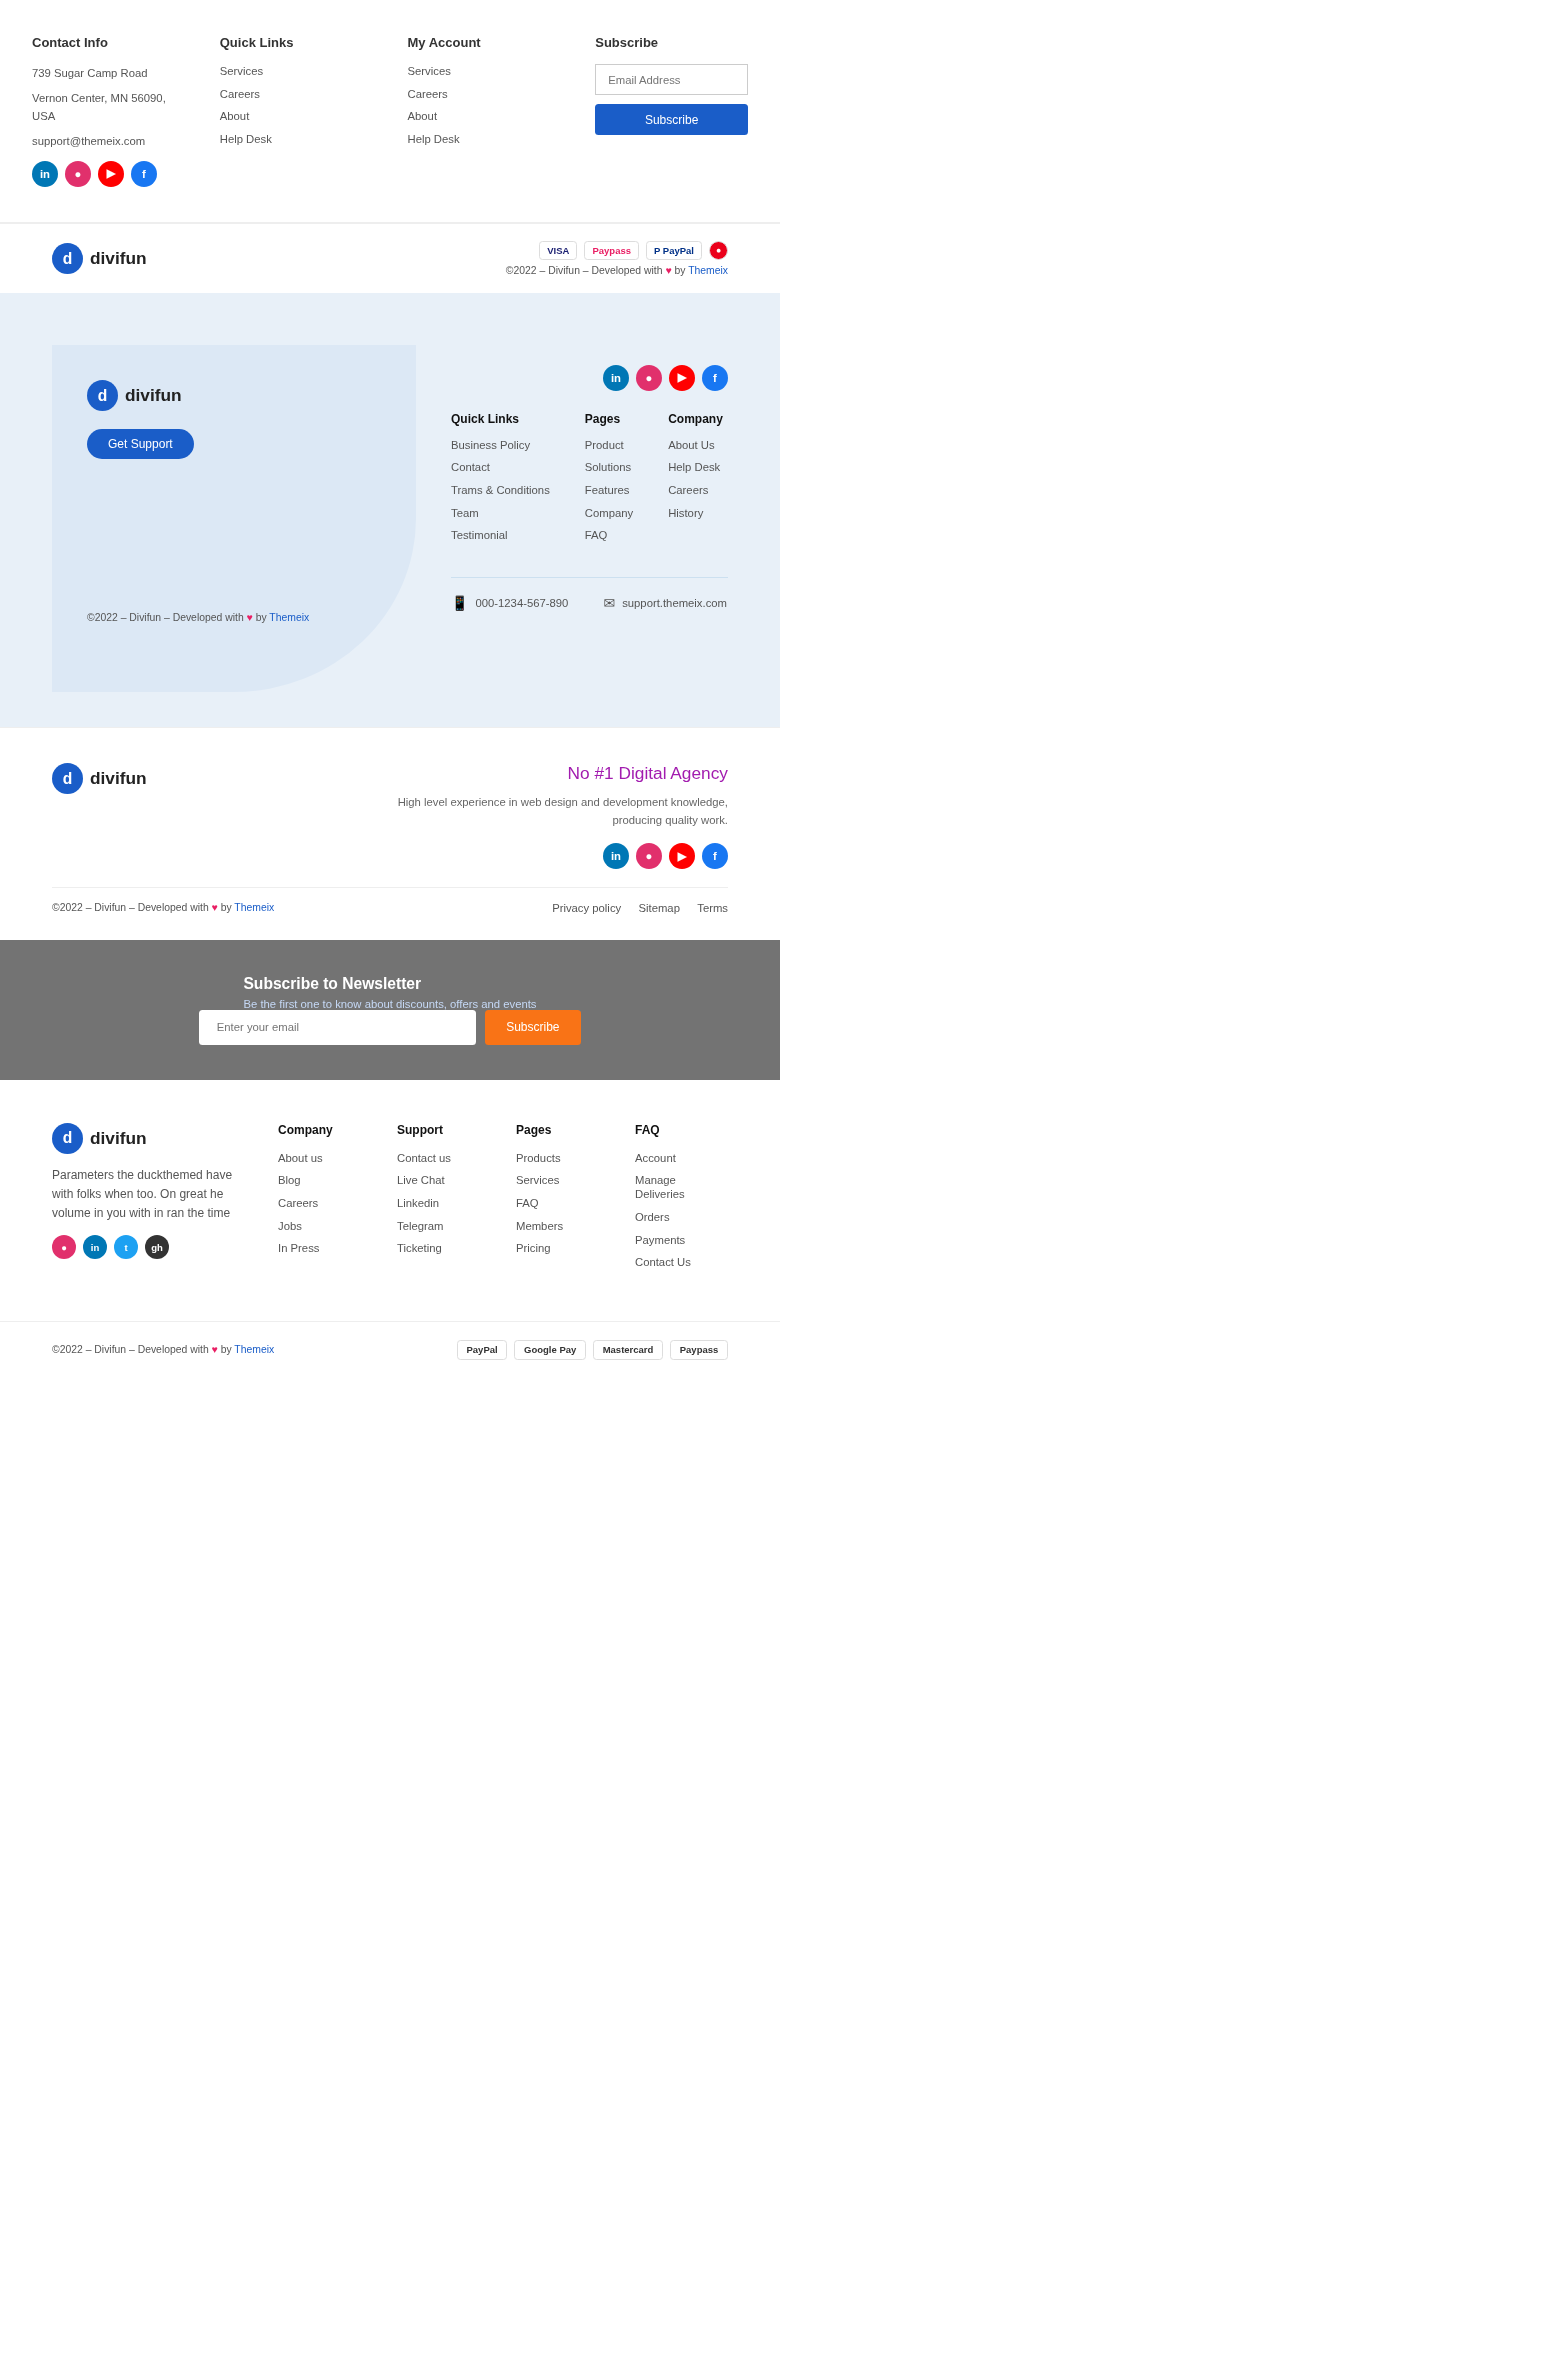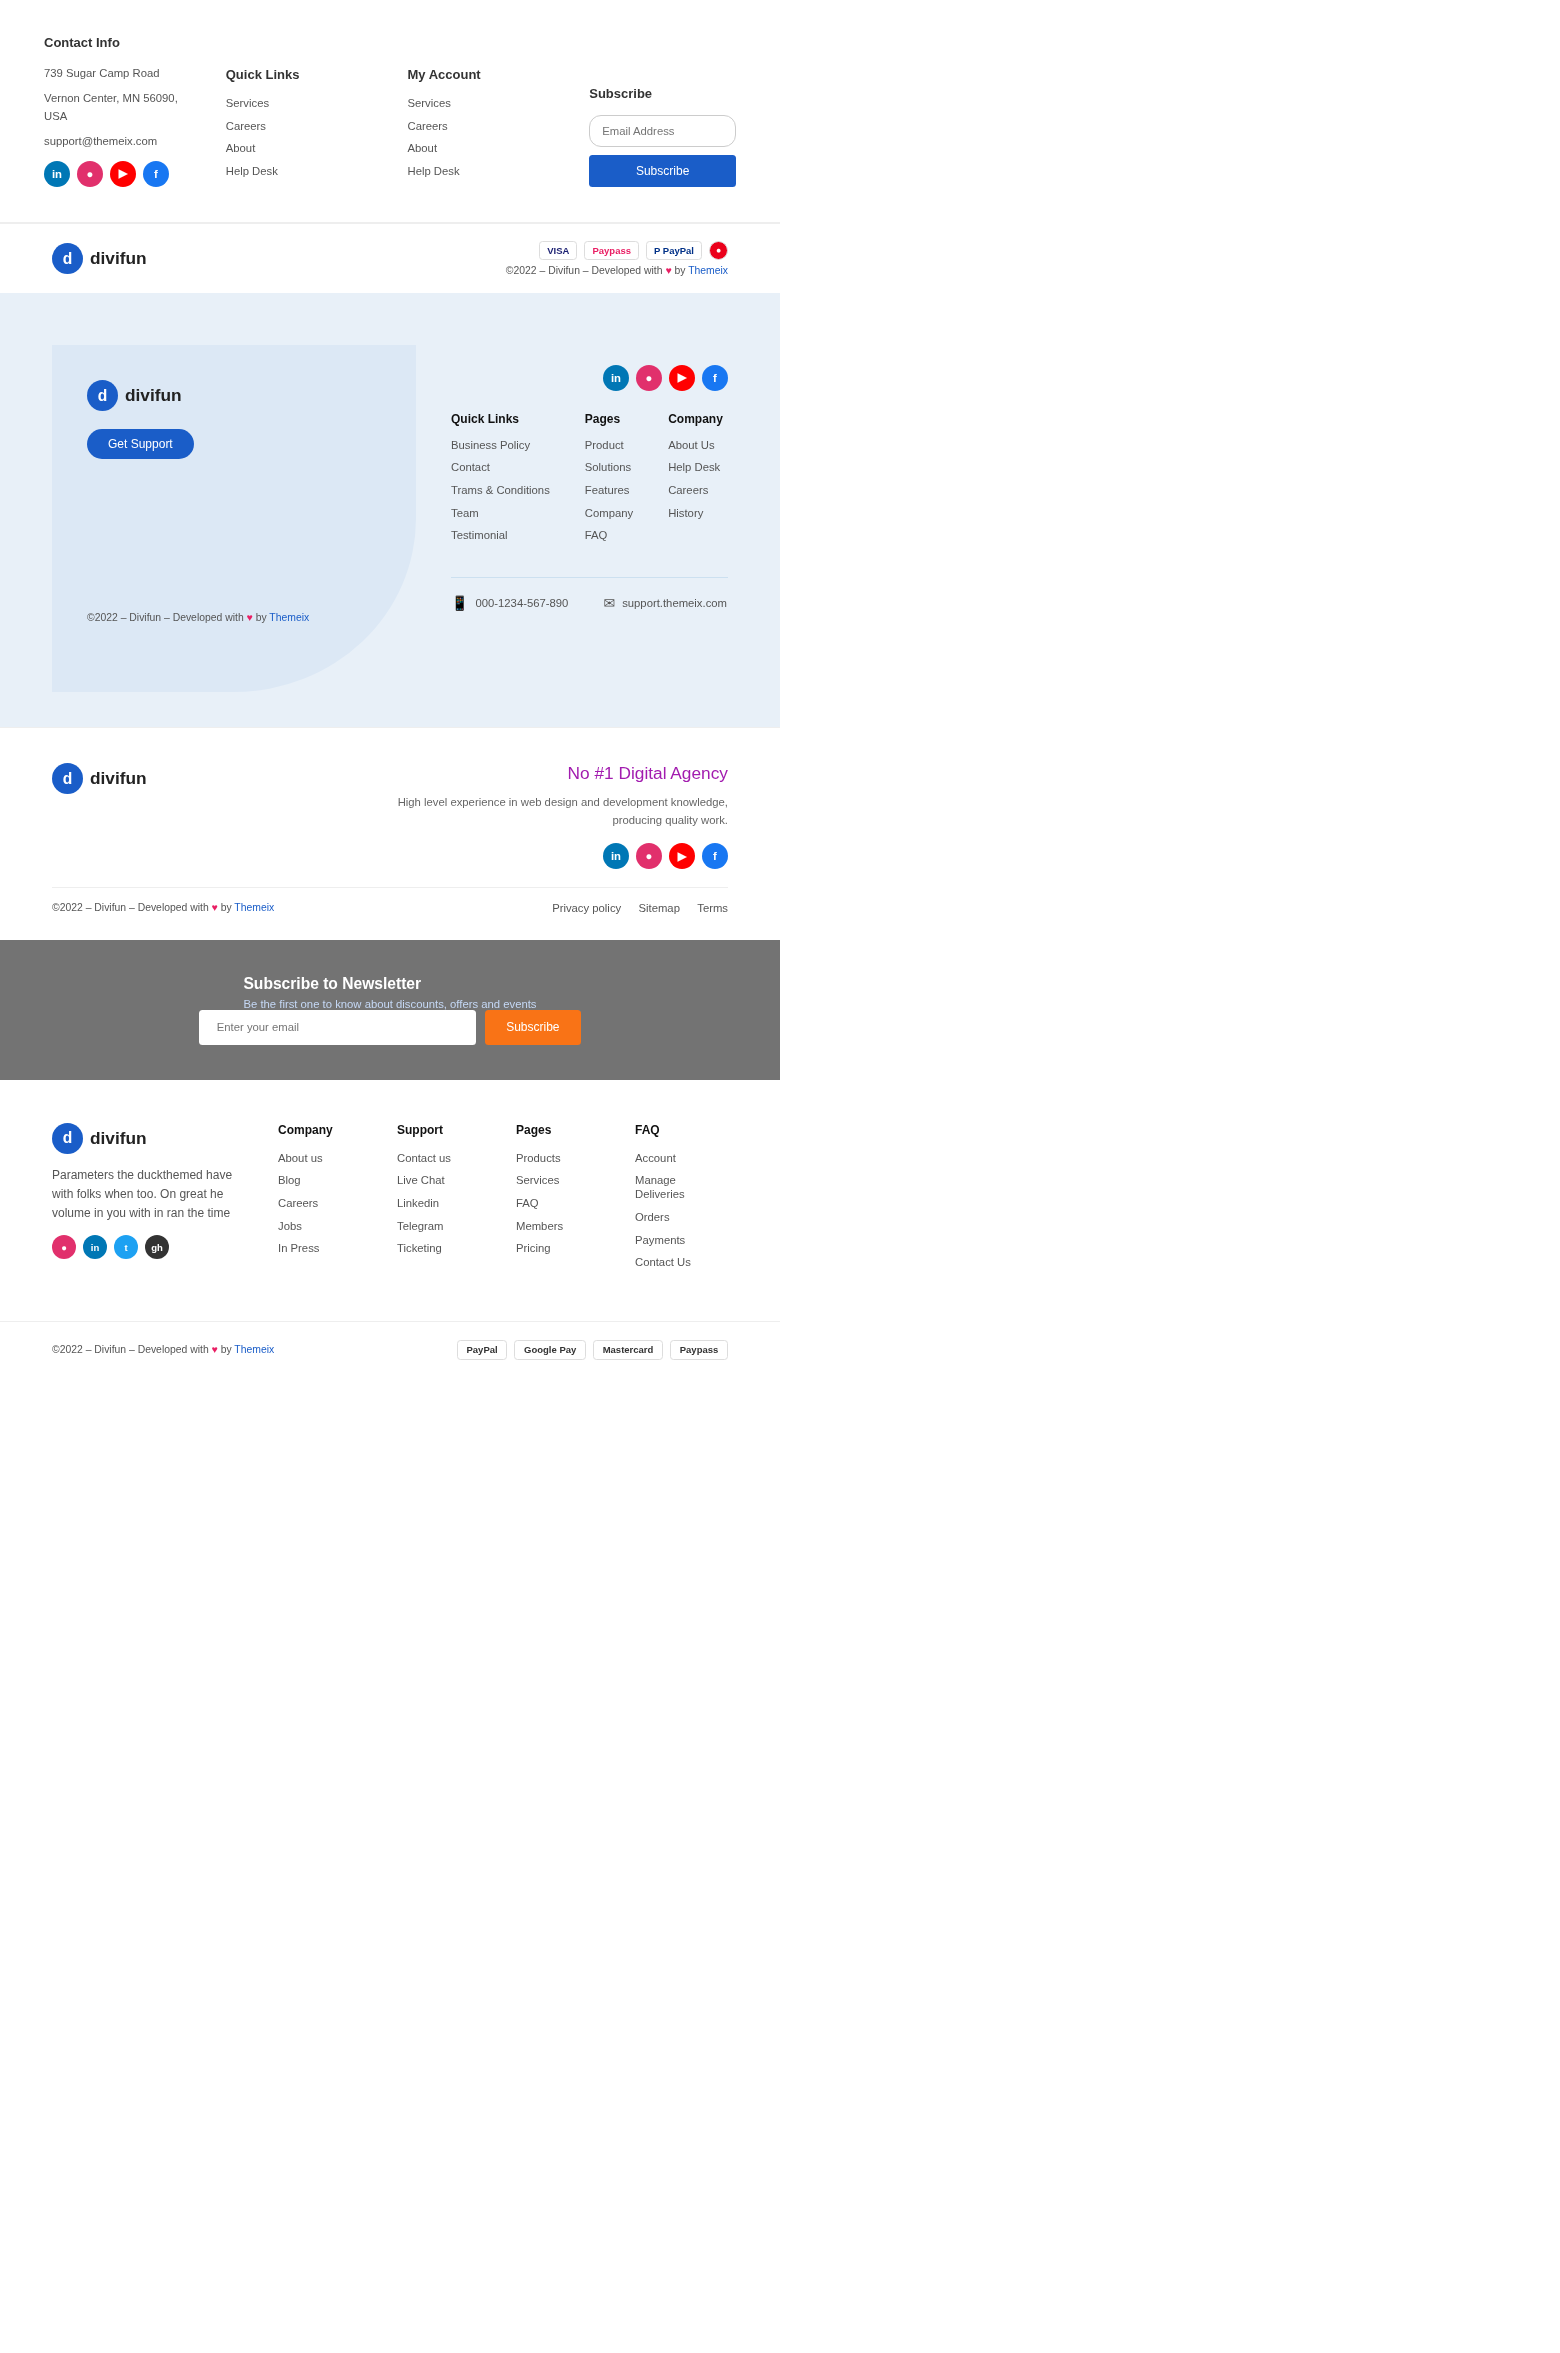--- a/index.html
+++ b/index.html
@@ -1,45 +1,44 @@
 <!DOCTYPE html>
 <html style="font-size:14px"><head>
   <meta charset="utf-8">
   <style>
     * { margin: 0; padding: 0; box-sizing: border-box; }
     body { font-family: Arial, sans-serif; background: #fff; color: #333; font-size: 12px; width: 780px; }
 
     
     .footer-top {
-      padding: 35px 44px;
+      padding: 35px 32px;
       border-bottom: 0.9px solid #eee;
       display: flex;
       gap: 35px;
-      align-items: flex-end;
     }
     .footer-col { flex: 1; }
     .footer-col h4 { font-weight: bold; font-size: 13px; margin-bottom: 14px; }
     .footer-col ul { list-style: none; }
     .footer-col ul li { margin-bottom: 8.7px; }
     .footer-col ul li a { text-decoration: none; color: #555; font-size: 11.3px; }
     .contact-info p { color: #555; font-size: 11.3px; line-height: 1.6; margin-bottom: 7px; }
     .social-icons { display: flex; gap: 7px; margin-top: 10.4px; }
     .social-icon {
       width: 26px; height: 26px; border-radius: 50%;
       display: flex; align-items: center; justify-content: center;
       color: white; font-size: 11.3px; font-weight: bold; cursor: pointer;
     }
     .si-linkedin { background: #0077b5; }
     .si-instagram { background: #e1306c; }
     .si-youtube { background: #ff0000; }
     .si-facebook { background: #1877f2; }
 
     .subscribe-input {
       width: 100%; padding: 8.7px 12px; border: 0.9px solid #ccc;
-      border-radius: 12px; font-size: 11.3px; margin-bottom: 8.7px; outline: none;
+      border-radius: 0; font-size: 11.3px; margin-bottom: 8.7px; outline: none;
     }
     .subscribe-btn {
       width: 100%; padding: 8.7px; background: #1a5dc8; color: white;
       border: none; border-radius: 3.5px; font-size: 12px; cursor: pointer;
     }
 
     
     .footer-bar {
       display: flex; align-items: center; justify-content: space-between;
       padding: 17.3px 52px; border-top: 0.9px solid #eee;

